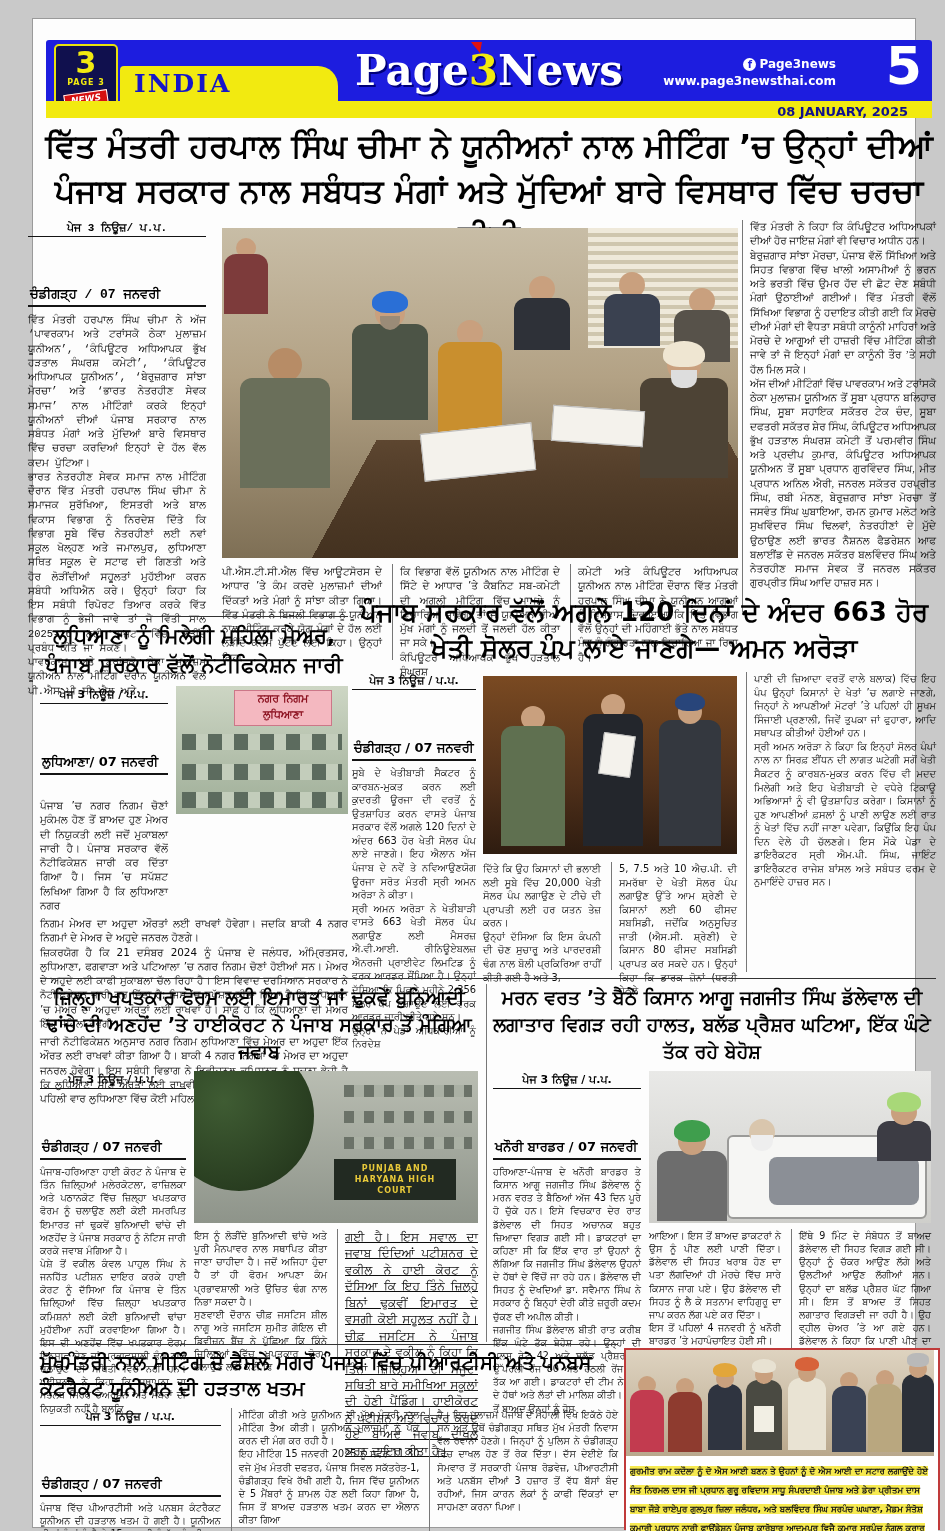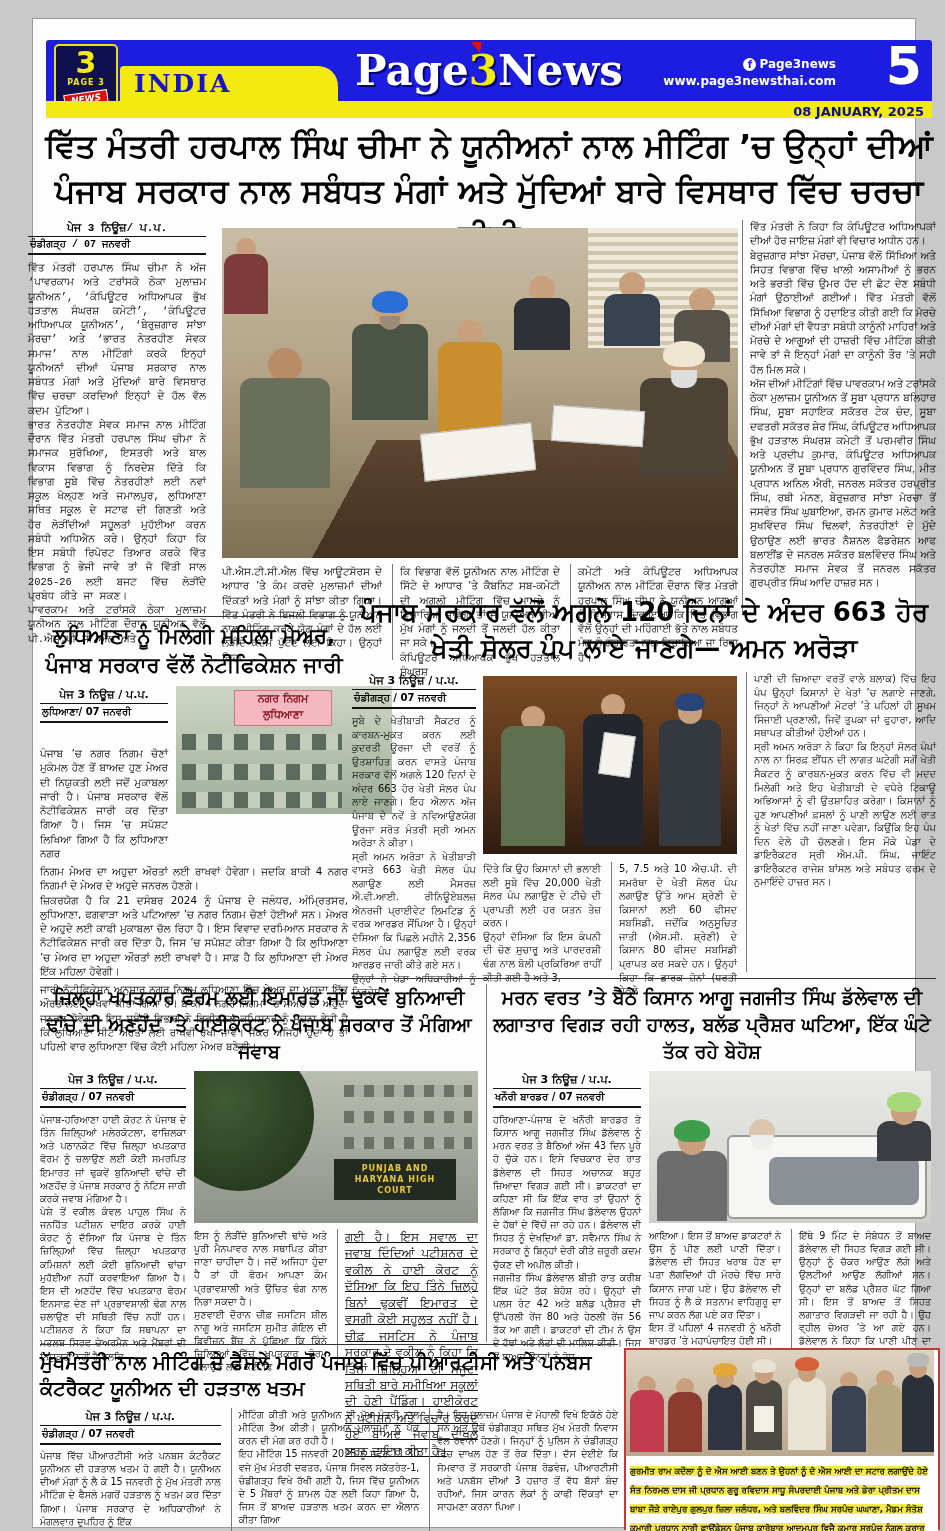--- a/index.html
+++ b/index.html
@@ -16,28 +16,28 @@
   .logo-news{display:inline-block;background:#d61111;color:#fff;font-size:9px;font-weight:bold;font-style:italic;padding:1px 6px;transform:rotate(-8deg);border:1px solid #fff;margin-top:2px;}
   .india-band{left:74px;bottom:16px;width:218px;height:36px;background:#f2ea10;border-top-right-radius:20px;border-top-left-radius:4px;}
   .india-text{font-family:"DejaVu Serif","Liberation Serif",serif;font-weight:bold;font-size:25px;color:#1a1abz;color:#1616c8;letter-spacing:2px;padding:3px 0 0 14px;}
   .mast-title{left:0;right:0;top:6px;text-align:center;color:#ffffff;font-family:"DejaVu Serif","Liberation Serif",serif;font-weight:bold;font-size:42px;text-shadow:2px 2px 0 #00007a;}
   .mast-title .t3{color:#f2ea10;position:relative;}
   .mast-title .t3 .flag{position:absolute;left:2px;top:-4px;width:0;height:0;border-left:9px solid transparent;border-right:2px solid transparent;border-top:11px solid #e01010;}
   .mast-social{right:96px;top:16px;text-align:right;color:#fff;font-size:12px;font-weight:bold;line-height:17px;}
   .soc-ic{display:inline-block;width:13px;height:13px;border-radius:50%;background:#fff;color:#1d1ddf;font-size:10px;font-weight:bold;text-align:center;line-height:13px;margin-right:3px;}
   .mast-pagenum{right:10px;top:-4px;color:#fff;font-size:52px;font-weight:bold;}
   .date-strip{left:0;right:0;bottom:0;height:17px;background:#f2ea10;text-align:right;}
-  .date-strip span{color:#10108e;font-weight:bold;font-size:13px;padding-right:8px;line-height:17px;}
+  .date-strip span{color:#10108e;font-weight:bold;font-size:13px;padding-right:24px;line-height:17px;}
 
   
   .h1{font-size:32px;font-weight:800;line-height:45px;text-align:center;color:#000;}
   .hs{font-weight:800;color:#000;text-align:center;}
   .byline{border-bottom:2px solid #141414;}
   .byline .agency{text-align:center;font-weight:bold;font-size:11px;border-bottom:1px solid #141414;padding:2px 0;}
-  .byline .place{font-weight:bold;font-size:10px;padding:2px 0 3px 2px;}
+  .byline .place{font-weight:bold;font-size:13px;padding:2px 0 3px 2px;margin-top:48px;}
   .bt{font-size:10.4px;line-height:1.37;text-align:justify;white-space:pre-line;color:#0c0c0c;}
   .colrule-l{border-left:1px solid #777;padding-left:7px;}
   .hr{background:#333;height:1px;}
 
   .cols{display:flex;gap:10px;}
   .cols > div{flex:1;}
 
   
   .photo{overflow:hidden;position:relative;background:#9f9f9f;}
   .ph-meeting{background:linear-gradient(180deg,#c8bda6 0%,#b3a285 45%,#7e6f55 100%);}
@@ -166,21 +166,21 @@
   <div class="abs" style="left:40px;top:622px;width:308px;height:352px;">
     <div class="hs" style="font-size:21px;line-height:29px;">ਲੁਧਿਆਣਾ ਨੂੰ ਮਿਲੇਗੀ ਮਹਿਲਾ ਮੇਅਰ, ਪੰਜਾਬ ਸਰਕਾਰ ਵੱਲੋਂ ਨੋਟੀਫਿਕੇਸ਼ਨ ਜਾਰੀ</div>
     <div style="display:flex;margin-top:6px;gap:8px;">
       <div style="width:128px;flex:none;">
         <div class="byline">
           <div class="agency">ਪੇਜ 3 ਨਿਊਜ਼ / ਪ.ਪ.</div>
           <div class="place">ਲੁਧਿਆਣਾ/  07 ਜਨਵਰੀ</div>
         </div>
         <div class="bt" style="margin-top:23px;">ਪੰਜਾਬ ’ਚ ਨਗਰ ਨਿਗਮ ਚੋਣਾਂ ਮੁਕੰਮਲ ਹੋਣ ਤੋਂ ਬਾਅਦ ਹੁਣ ਮੇਅਰ ਦੀ ਨਿਯੁਕਤੀ ਲਈ ਜਦੋਂ ਮੁਕਾਬਲਾ ਜਾਰੀ ਹੈ। ਪੰਜਾਬ ਸਰਕਾਰ ਵੱਲੋਂ ਨੋਟੀਫਿਕੇਸ਼ਨ ਜਾਰੀ ਕਰ ਦਿੱਤਾ ਗਿਆ ਹੈ। ਜਿਸ ’ਚ ਸਪੱਸ਼ਟ ਲਿਖਿਆ ਗਿਆ ਹੈ ਕਿ ਲੁਧਿਆਣਾ ਨਗਰ</div>
       </div>
-      <div class="photo ph-building" style="width:172px;height:128px;flex:none;padding-left:44px;">
+      <div class="photo ph-building" style="width:172px;height:128px;flex:none;">
         <div class="sign-pink" style="left:58px;top:4px;width:96px;height:34px;font-size:11px;line-height:16px;">
           <div>ਨਗਰ ਨਿਗਮ</div>
           <div>ਲੁਧਿਆਣਾ</div>
         </div>
         <div class="win" style="left:6px;top:48px;width:160px;height:16px;"></div>
         <div class="win" style="left:6px;top:78px;width:160px;height:16px;"></div>
         <div class="win" style="left:6px;top:106px;width:160px;height:16px;"></div>
       </div>
     </div>
     <div class="bt" style="margin-top:4px;">ਨਿਗਮ ਮੇਅਰ ਦਾ ਅਹੁਦਾ ਔਰਤਾਂ ਲਈ ਰਾਖਵਾਂ ਹੋਵੇਗਾ। ਜਦਕਿ ਬਾਕੀ 4 ਨਗਰ ਨਿਗਮਾਂ ਦੇ ਮੇਅਰ ਦੇ ਅਹੁਦੇ ਜਨਰਲ ਹੋਣਗੇ।</div>

